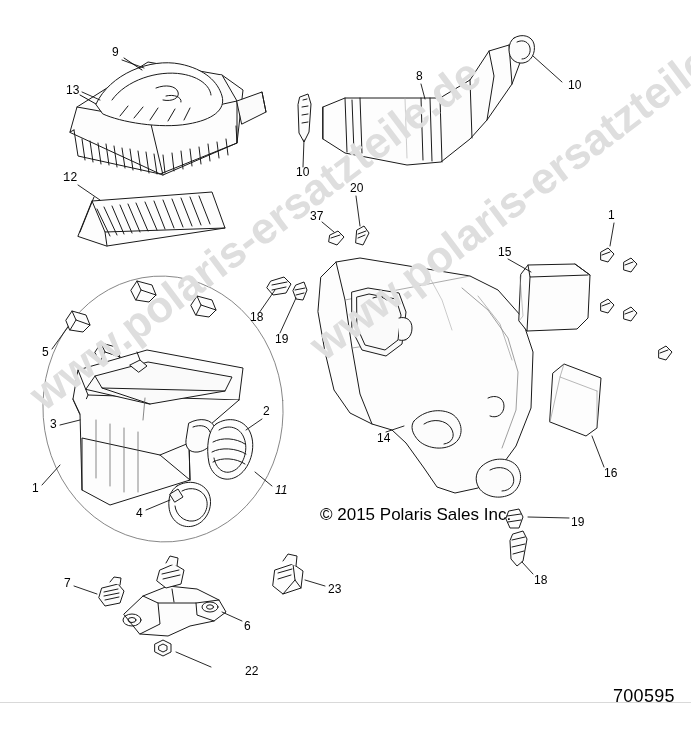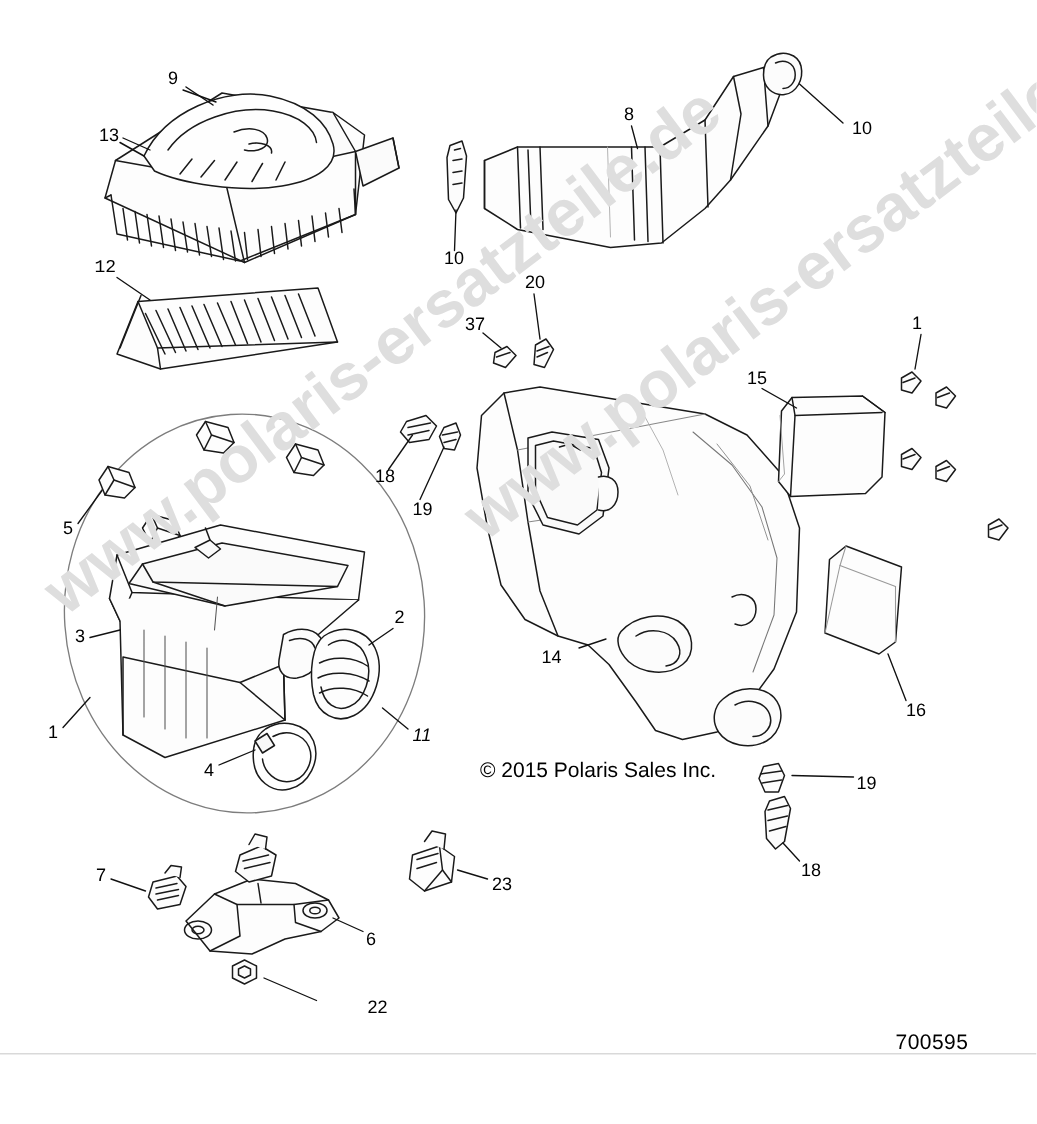--- a/index.html
+++ b/index.html
@@ -30,30 +30,31 @@
     position: absolute;
     font-family: "Liberation Sans", sans-serif;
     font-size: 12px;
     color: #000000;
     white-space: nowrap;
     user-select: none;
   }
   .copyright {
     position: absolute;
     font-family: "Liberation Sans", sans-serif;
-    font-size: 14px;
+    font-size: 17px;
     color: #000000;
     white-space: nowrap;
   }
   .partnumber {
     position: absolute;
     font-family: "Liberation Sans", sans-serif;
-    font-size: 14px;
+    font-size: 18px;
     color: #000000;
     letter-spacing: 0.3px;
+    margin-left: 16px;
   }
   .wm {
     position: absolute;
     font-family: "Liberation Sans", sans-serif;
     font-weight: bold;
     color: #d8d8d8;
     white-space: nowrap;
     pointer-events: none;
   }
   .wm-diag {
@@ -353,21 +354,21 @@
   <div class="callout" style="left:63px;  top:171px;font-family:Liberation Mono, monospace;">12</div>
   <div class="callout" style="left:350px; top:181px;text-align:center;">20</div>
   <div class="callout" style="left:310px; top:209px;">37</div>
   <div class="callout" style="left:608px; top:208px;">1</div>
   <div class="callout" style="left:498px; top:245px;">15</div>
   <div class="callout" style="left:250px; top:310px;">18</div>
   <div class="callout" style="left:275px; top:332px;">19</div>
   <div class="callout" style="left:42px;  top:345px;">5</div>
   <div class="callout" style="left:263px; top:404px;">2</div>
   <div class="callout" style="left:50px;  top:417px;">3</div>
-  <div class="callout" style="left:361px; top:431px;">14</div>
+  <div class="callout" style="left:377px; top:431px;">14</div>
   <div class="callout" style="left:604px; top:466px;text-align:center;">16</div>
   <div class="callout" style="left:32px;  top:481px;">1</div>
   <div class="callout" style="left:275px; top:483px;font-style:italic;">11</div>
   <div class="callout" style="left:136px; top:506px;">4</div>
   <div class="callout" style="left:571px; top:515px;">19</div>
   <div class="callout" style="left:534px; top:573px;">18</div>
   <div class="callout" style="left:328px; top:582px;">23</div>
   <div class="callout" style="left:64px;  top:576px;">7</div>
   <div class="callout" style="left:244px; top:619px;">6</div>
   <div class="callout" style="left:213px; top:664px;margin-left:32px;">22</div>

